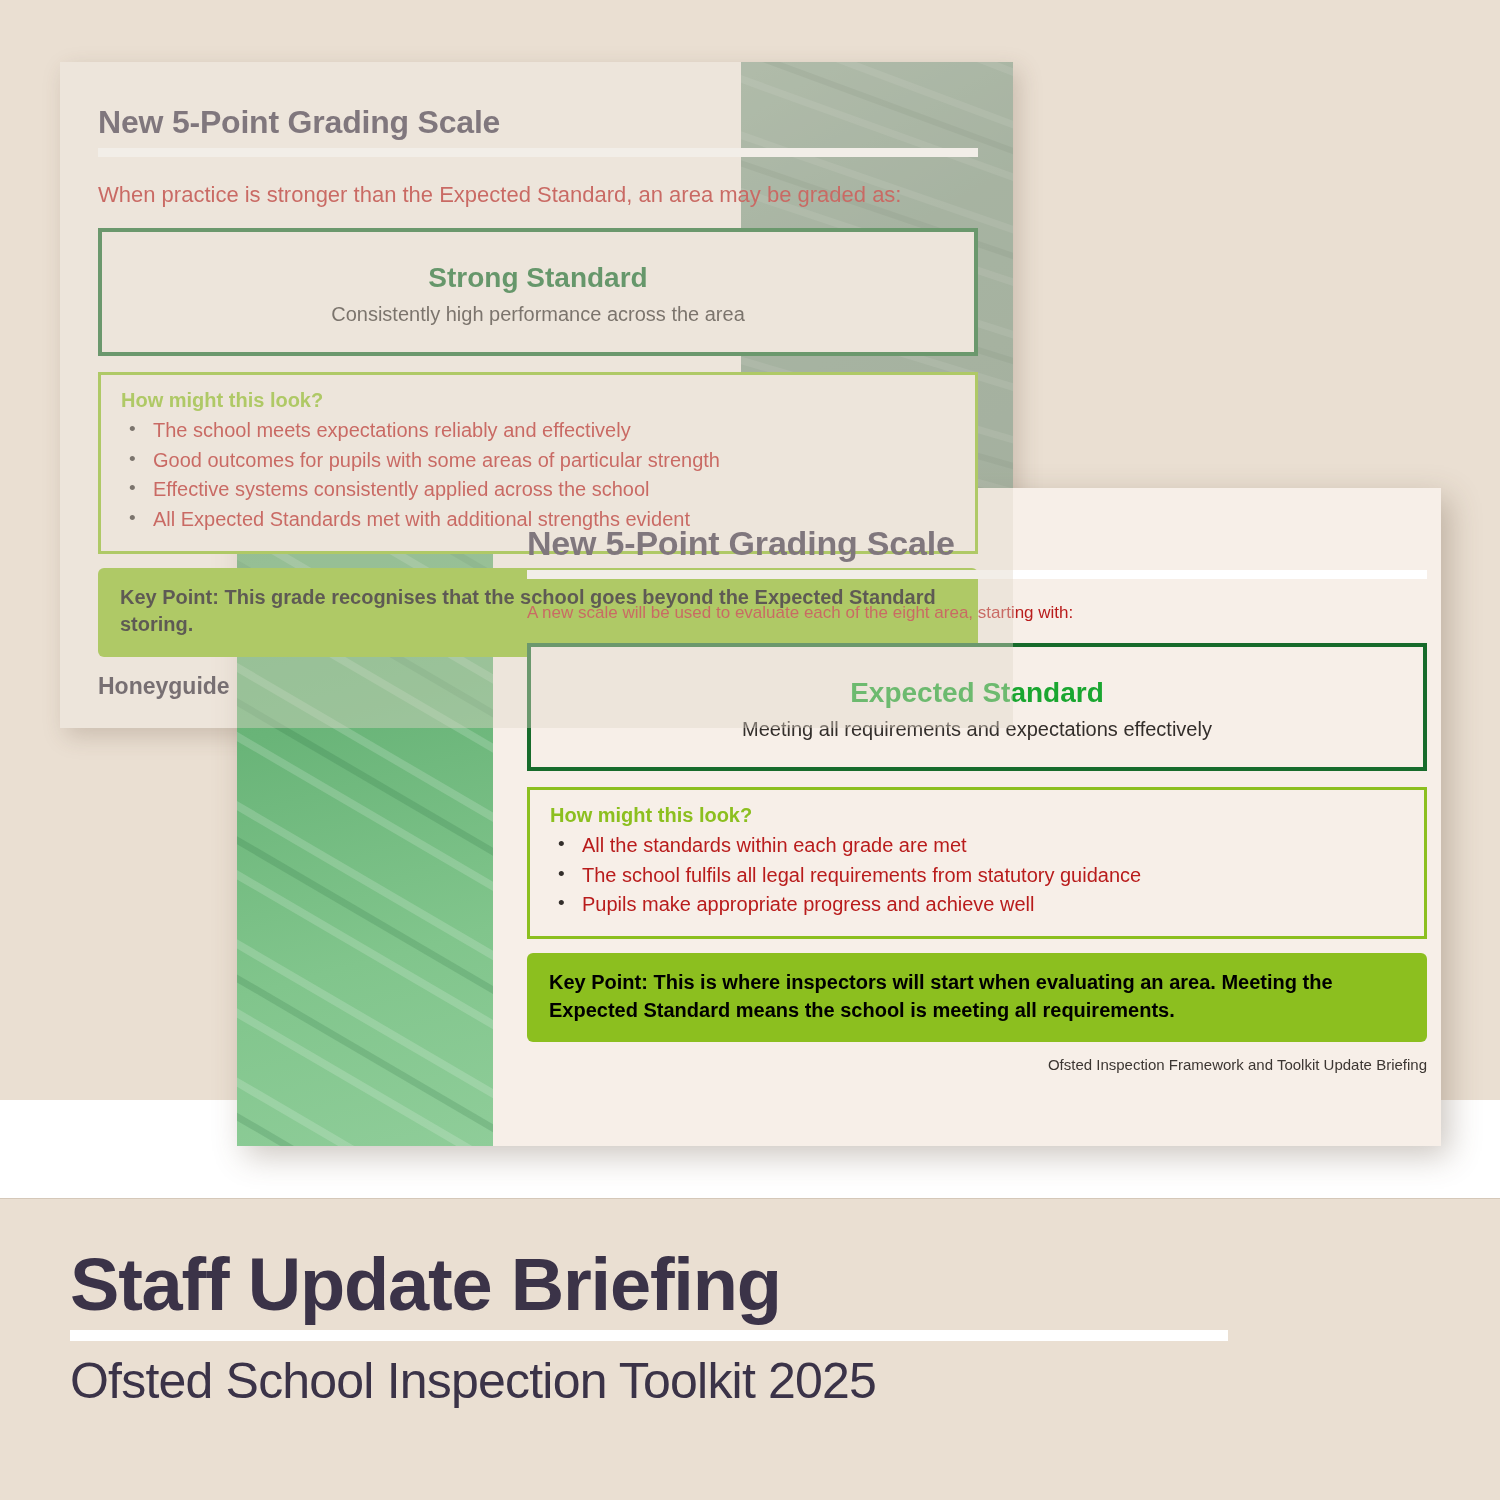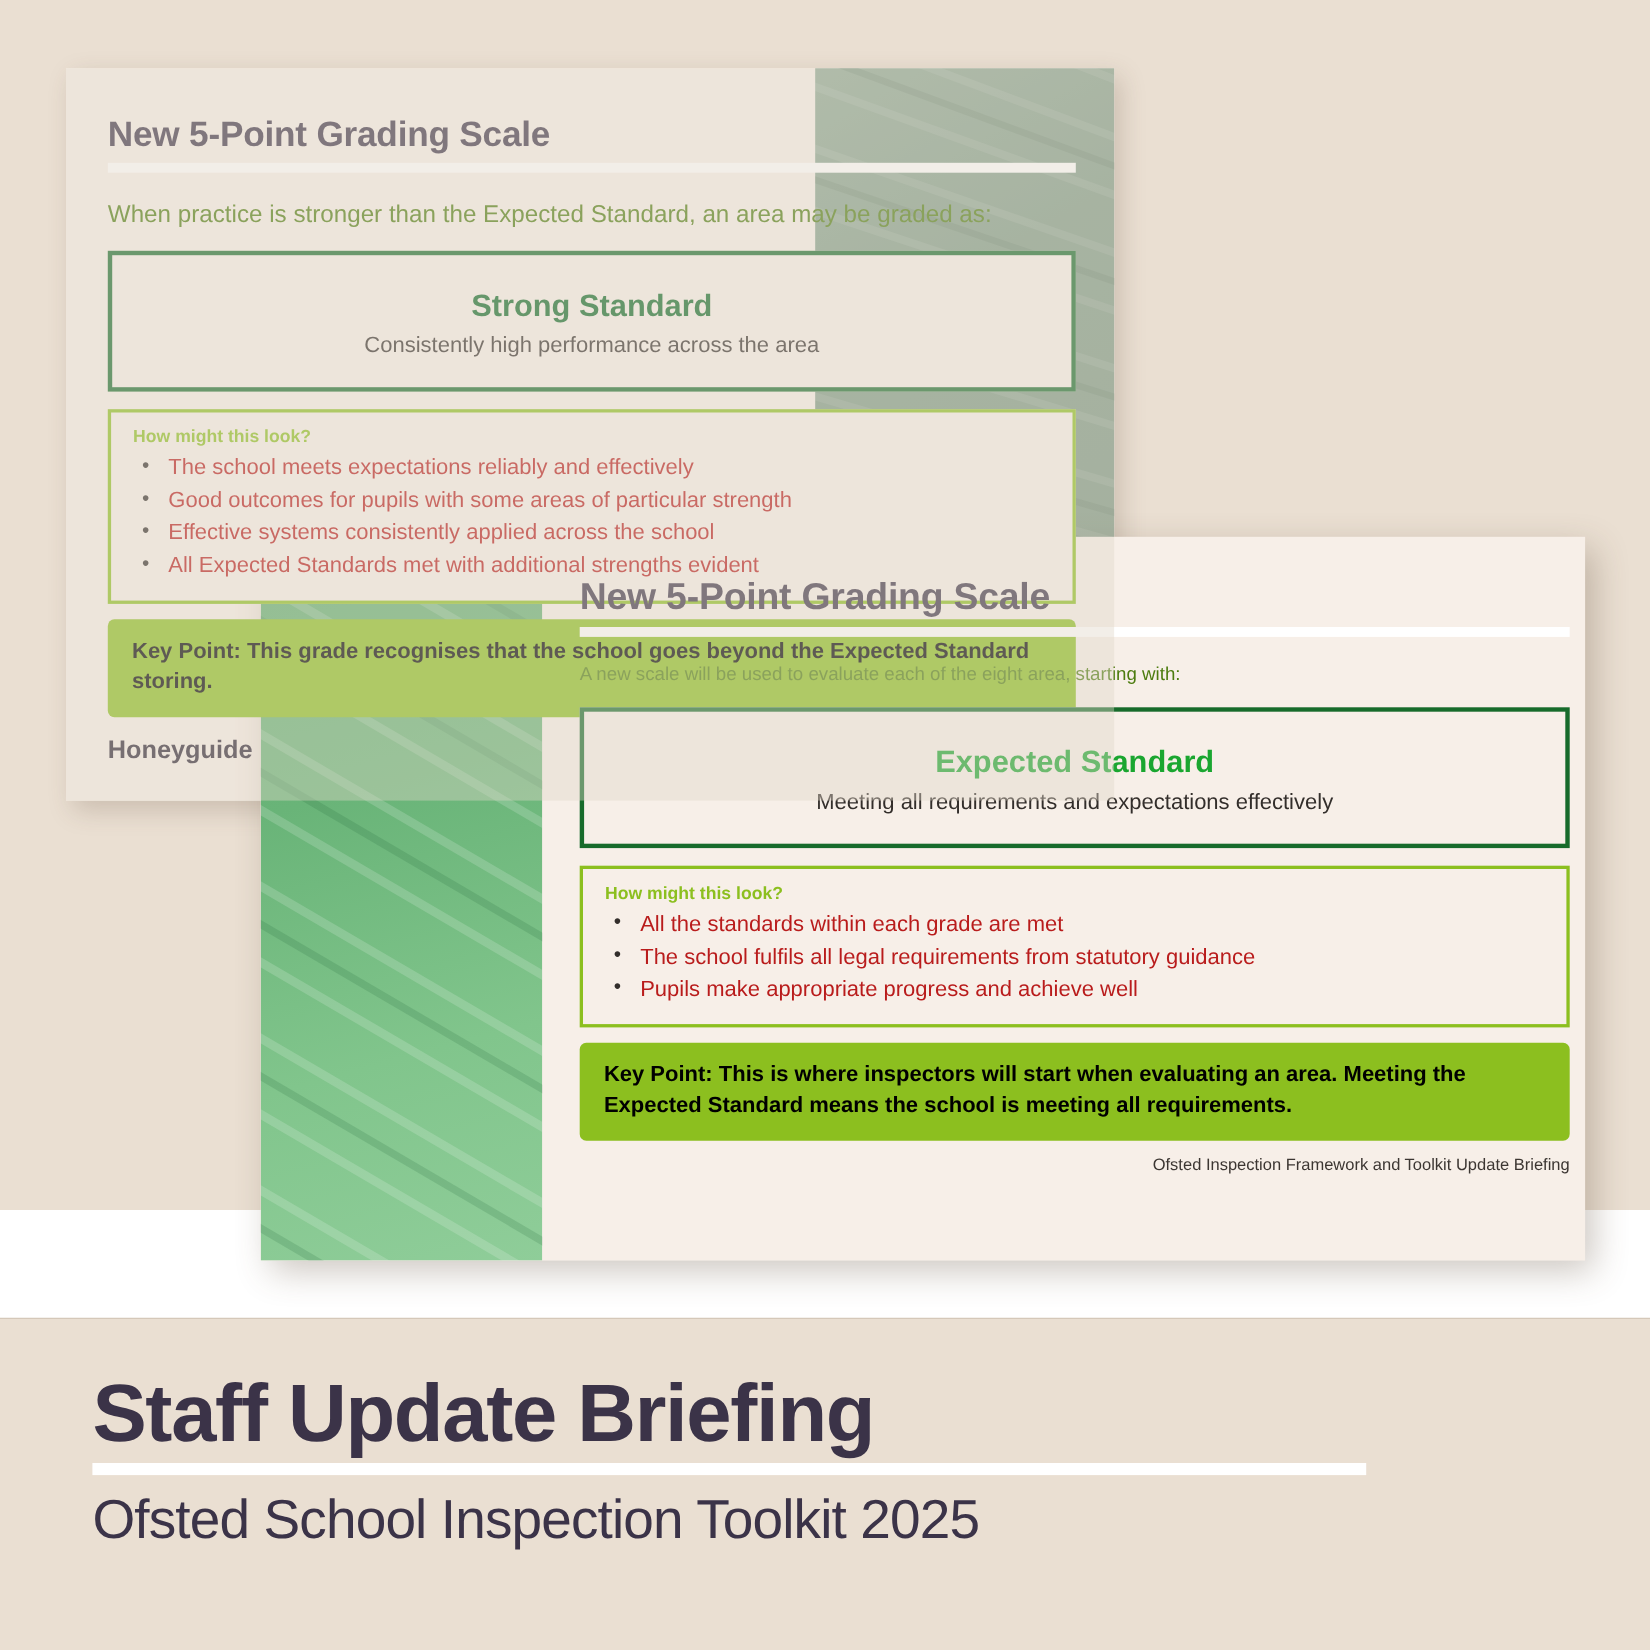--- a/index.html
+++ b/index.html
@@ -104,21 +104,21 @@
   #front-body .slide-title { font-size: 34px; }
 
   .title-rule {
     background: #ffffff;
     height: 9px;
     margin-top: 7px;
     width: 100%;
   }
 
   .lead {
-    color: #4d7c0f;
+    color: #b91c1c;
     margin-top: 22px;
     line-height: 1.42;
   }
   #back-body  .lead { font-size: 22px; }
   #front-body .lead { font-size: 17px; }
 
   
   .grade-box {
     margin-top: 18px;
     border: 4px solid #176b2b;
@@ -141,21 +141,21 @@
   
   .look-box {
     margin-top: 16px;
     border: 3px solid #8cbf1f;
     background: #f7efe8;
     padding: 14px 20px 16px;
   }
   .look-heading {
     color: #8cbf1f;
     font-weight: bold;
-    font-size: 16px;
+    font-size: 20px;
     margin-bottom: 4px;
   }
   .look-list { list-style: none; }
   .look-list li {
     position: relative;
     padding-left: 32px;
     font-size: 20px;
     color: #b91c1c;
     line-height: 1.48;
   }
@@ -199,21 +199,21 @@
     position: absolute;
     left: 0;
     right: 0;
     top: 1198px;
     height: 302px;
     background: #eadfd2;
     border-top: 1px solid rgba(150,130,110,0.25);
   }
   #banner-inner {
     position: absolute;
-    left: 84px;
+    left: 70px;
     top: 48px;
     right: 60px;
   }
   #banner-title {
     font-size: 74px;
     font-weight: bold;
     color: #3b3348;
     letter-spacing: -1.2px;
     line-height: 1.02;
   }

